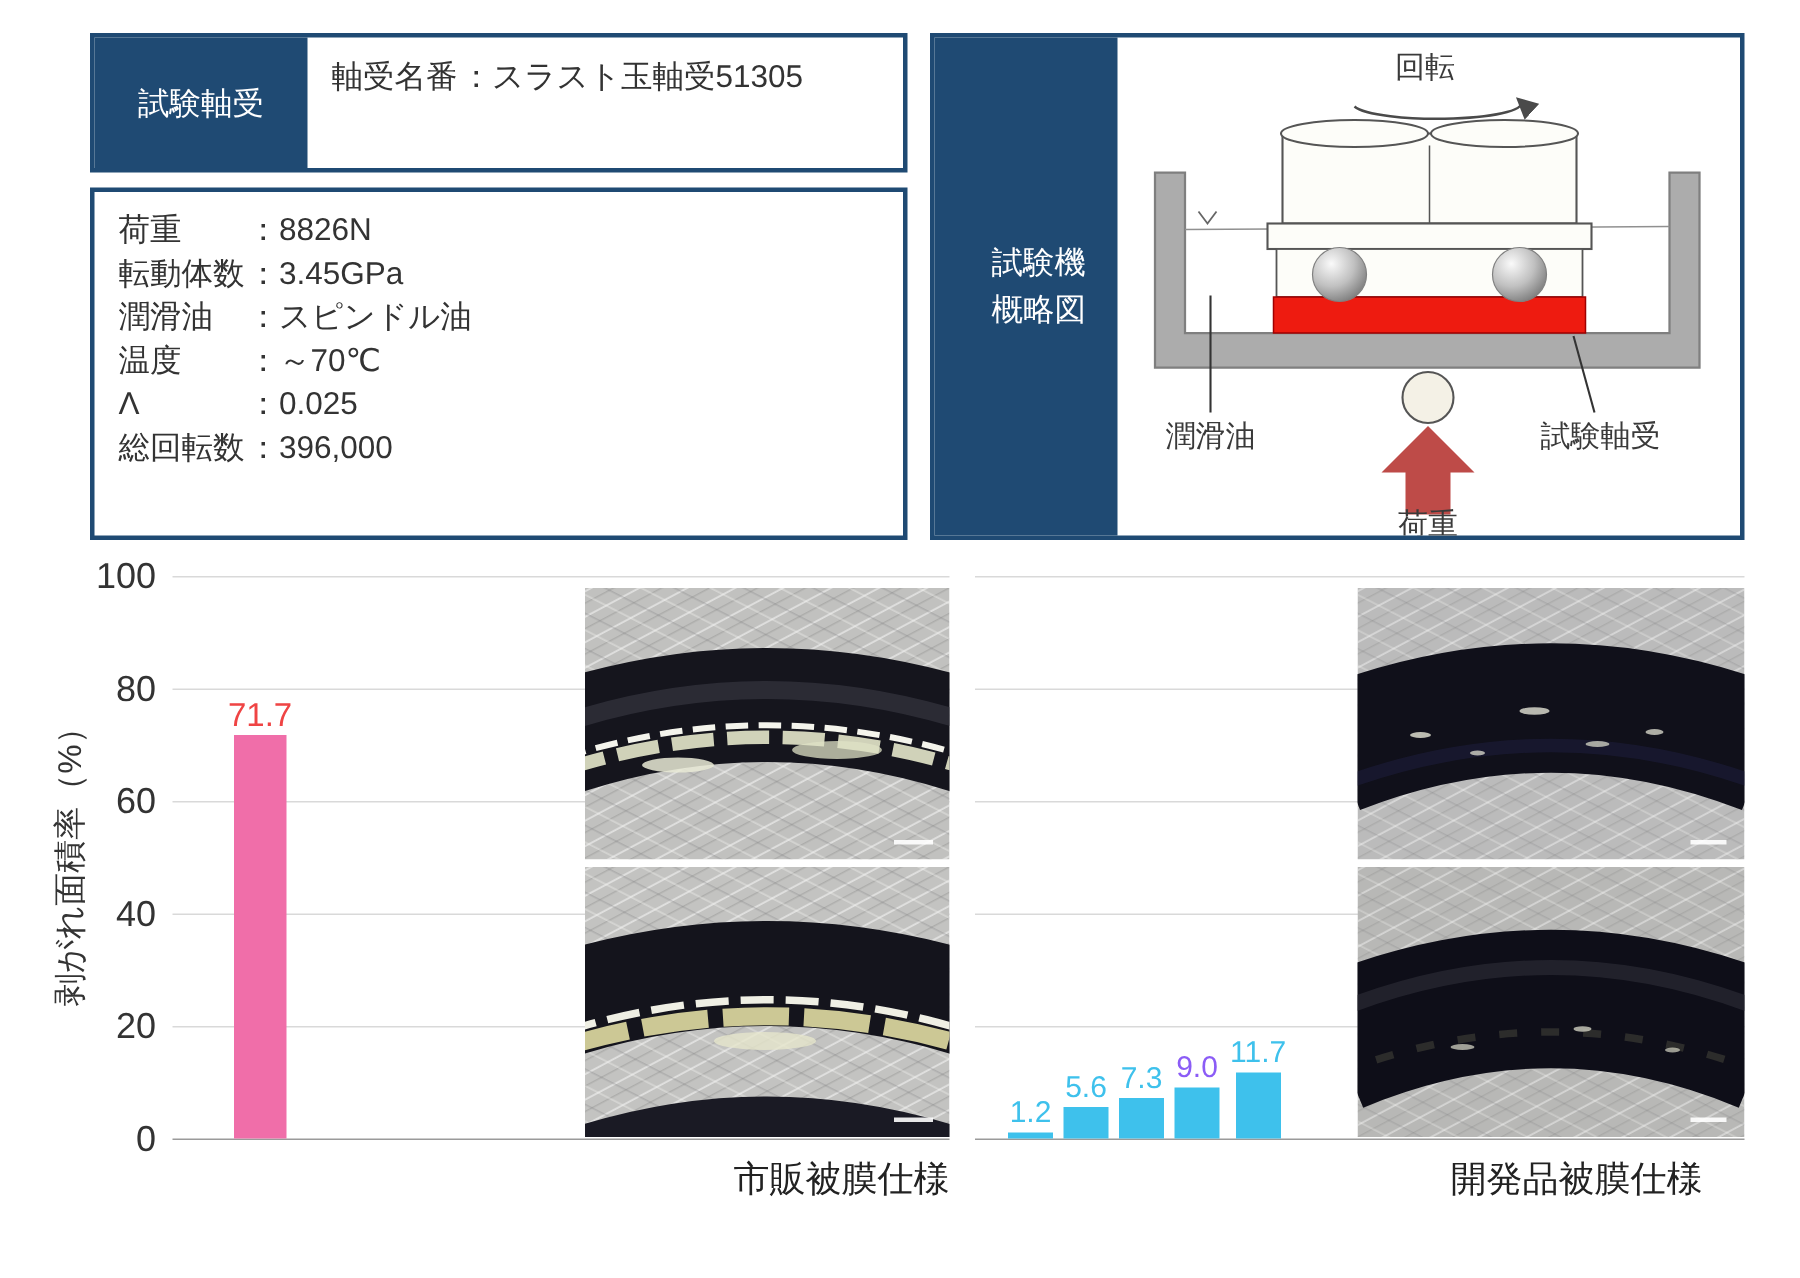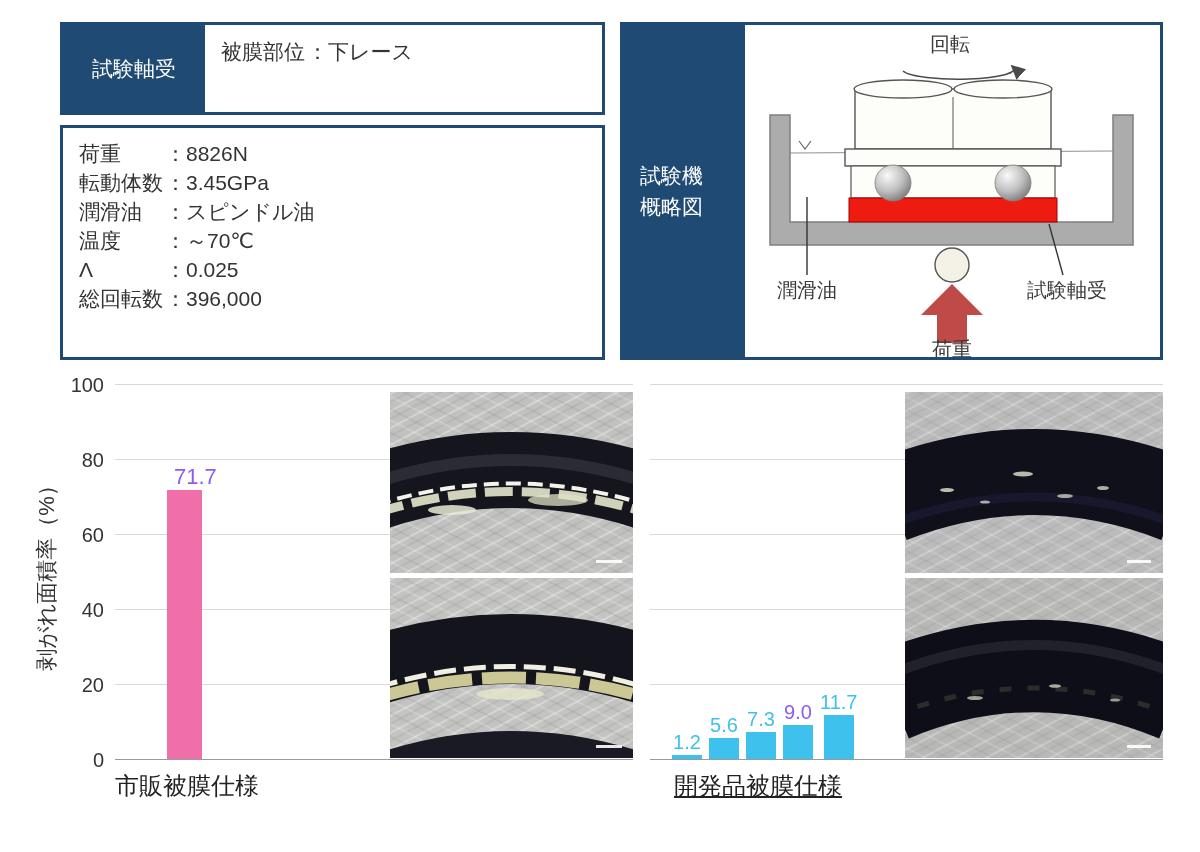--- a/index.html
+++ b/index.html
@@ -14,62 +14,62 @@
   .th{width:142px;flex:none;background:#1F4A73;color:#fff;display:flex;align-items:center;justify-content:center;font-size:21px;}
   .tbody{flex:1;padding-left:16px;}
   .tbody-bearing{padding-top:12px;}
   .tbody-conditions{padding-top:11px;}
   .trow{font-size:21px;line-height:29px;white-space:nowrap;color:#333;}
   .tlabel{display:inline-block;width:86px;}
   .tsep{display:inline-block;}
 
   
   .diagram-box{position:absolute;left:620px;top:22px;width:543px;height:338px;border:3px solid #1F4A73;display:flex;background:#fff;}
-  .dheader{width:122px;flex:none;background:#1F4A73;color:#fff;font-size:21px;line-height:31px;display:flex;flex-direction:column;justify-content:center;padding-left:17px;}
+  .dheader{width:122px;flex:none;background:#1F4A73;color:#fff;font-size:21px;line-height:31px;display:flex;flex-direction:column;justify-content:center;padding-left:17px;text-align:center;}
   .dbody{flex:1;position:relative;}
   .schematic{position:absolute;inset:0;width:100%;height:100%;display:block;}
   .dtext{font-size:20px;fill:#3a3a3a;font-family:"Liberation Sans","DejaVu Sans",sans-serif;}
 
   
   .ytitle{position:absolute;left:32px;top:760px;width:375px;text-align:center;font-size:22px;color:#333;transform-origin:0 0;transform:rotate(-90deg);white-space:nowrap;}
   .chart-area{position:absolute;left:0;top:385px;width:1200px;height:375px;}
   .yticks{position:absolute;left:40px;bottom:0;width:64px;height:375px;}
-  .ytick{position:absolute;right:0;font-size:20px;line-height:28px;color:#333;}
+  .ytick{position:absolute;right:0;font-size:24px;line-height:28px;color:#333;}
   .panel{position:absolute;top:0;height:375px;}
   .panel-left{left:115px;width:518px;}
   .panel-right{left:650px;width:513px;}
   .grid{position:absolute;left:0;right:0;height:1px;background:#D9D9D9;z-index:1;}
   .grid.axis0{background:#9a9a9a;}
   .bars{position:absolute;bottom:1px;display:flex;align-items:flex-end;z-index:3;}
   .panel-left .bars{left:37px;gap:6px;}
   .panel-right .bars{left:22px;gap:7px;}
   .barwrap{display:flex;flex-direction:column;align-items:center;}
   .barlabel{line-height:24px;margin-bottom:1px;white-space:nowrap;}
   .panel-left .barlabel{font-size:22px;}
   .panel-right .barlabel{font-size:20px;}
   .panel-left .bar{width:35px;}
   .panel-right .bar{width:30px;}
   .photo{position:absolute;z-index:2;display:block;}
   .photo-l1{left:275px;top:7px;width:243px;height:181px;}
   .photo-l2{left:275px;top:193px;width:243px;height:180px;}
   .photo-r1{left:255px;top:7px;width:258px;height:181px;}
   .photo-r2{left:255px;top:193px;width:258px;height:180px;}
-  .xlabel{position:absolute;top:770px;font-size:24px;text-align:left;color:#222;}
+  .xlabel{position:absolute;top:770px;font-size:24px;text-align:right;color:#222;}
   .xlabel-left{left:115px;width:518px;}
-  .xlabel-right{left:674px;width:513px;text-decoration:underline;}
+  .xlabel-right{left:622px;width:513px;}
 </style>
 </head>
 <body>
 
 <div class="page">
 
   <div class="info-table table-bearing">
     <div class="th">試験軸受</div>
     <div class="tbody tbody-bearing">
-      <div class="trow"><span class="tlabel">被膜部位</span><span class="tsep">：</span><span class="tval">下レース</span></div>
+      <div class="trow"><span class="tlabel">軸受名番</span><span class="tsep">：</span><span class="tval">スラスト玉軸受51305</span></div>
     </div>
   </div>
 
   <div class="info-table table-conditions">
     <div class="tbody tbody-conditions">
       <div class="trow"><span class="tlabel">荷重</span><span class="tsep">：</span><span class="tval">8826N</span></div>
       <div class="trow"><span class="tlabel">転動体数</span><span class="tsep">：</span><span class="tval">3.45GPa</span></div>
       <div class="trow"><span class="tlabel">潤滑油</span><span class="tsep">：</span><span class="tval">スピンドル油</span></div>
       <div class="trow"><span class="tlabel">温度</span><span class="tsep">：</span><span class="tval">～70℃</span></div>
       <div class="trow"><span class="tlabel">Λ</span><span class="tsep">：</span><span class="tval">0.025</span></div>
@@ -160,21 +160,21 @@
         <rect x="0" y="0" width="243" height="180" fill="url(#scrB)" opacity="0.5"></rect>
         <path d="M-14,92 Q121,50 257,92" fill="none" stroke="#14141c" stroke-width="70"></path>
         <path d="M-14,120 Q121,79 257,120" fill="none" stroke="#d6d29c" stroke-width="12" stroke-dasharray="44 10" opacity="0.95"></path>
         <path d="M-14,110 Q121,67 257,110" fill="none" stroke="#efefe4" stroke-width="5" stroke-dasharray="22 8"></path>
         <ellipse cx="120" cy="116" rx="34" ry="6" fill="#e6e6cc" opacity="0.8"></ellipse>
         <path d="M-14,200 Q121,152 257,200" fill="none" stroke="#1a1a24" stroke-width="46"></path>
         <rect x="206" y="167" width="26" height="3" fill="#ffffff" opacity="0.9"></rect>
       </svg>
       <div class="bars">
           <div class="barwrap">
-            <div class="barlabel" style="color: #8b5cf6; margin-left: 22px;">71.7</div>
+            <div class="barlabel" style="color: #ef4444;">71.7</div>
             <div class="bar" style="height: 268.875px; background: rgb(240, 110, 169);"></div>
           </div>
         </div>
     <div class="grid axis0" style="bottom: 0px;"></div>
         <div class="grid" style="bottom: 75px;"></div>
         <div class="grid" style="bottom: 150px;"></div>
         <div class="grid" style="bottom: 225px;"></div>
         <div class="grid" style="bottom: 300px;"></div>
         <div class="grid" style="bottom: 375px;"></div>
       </div>

